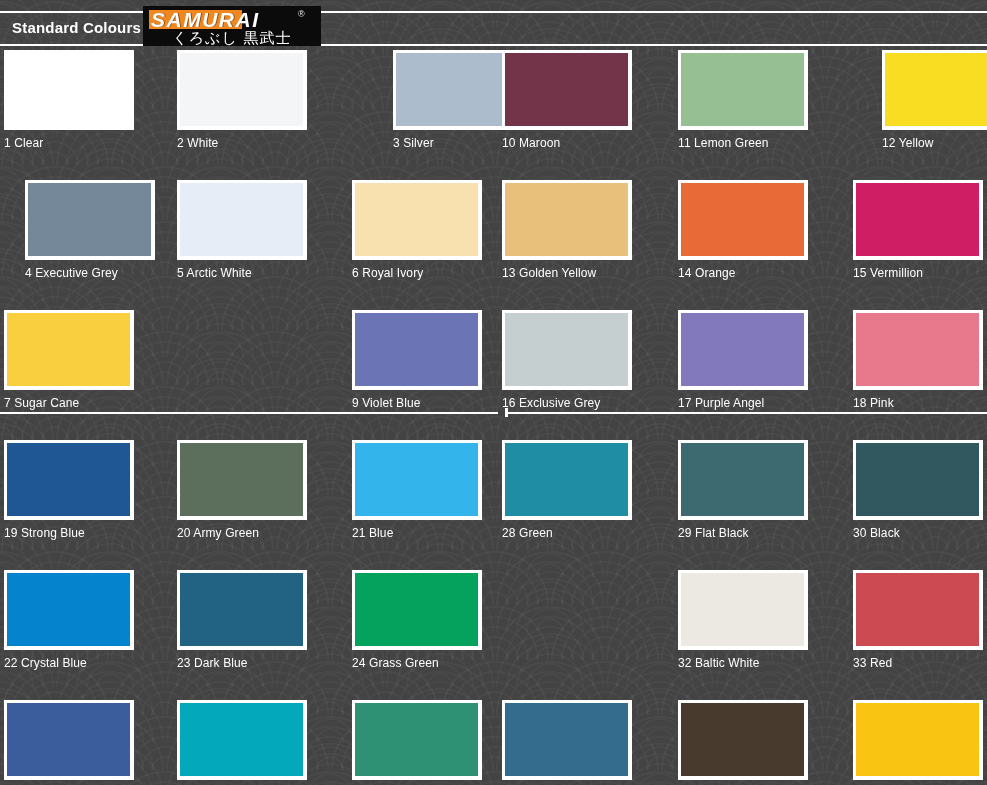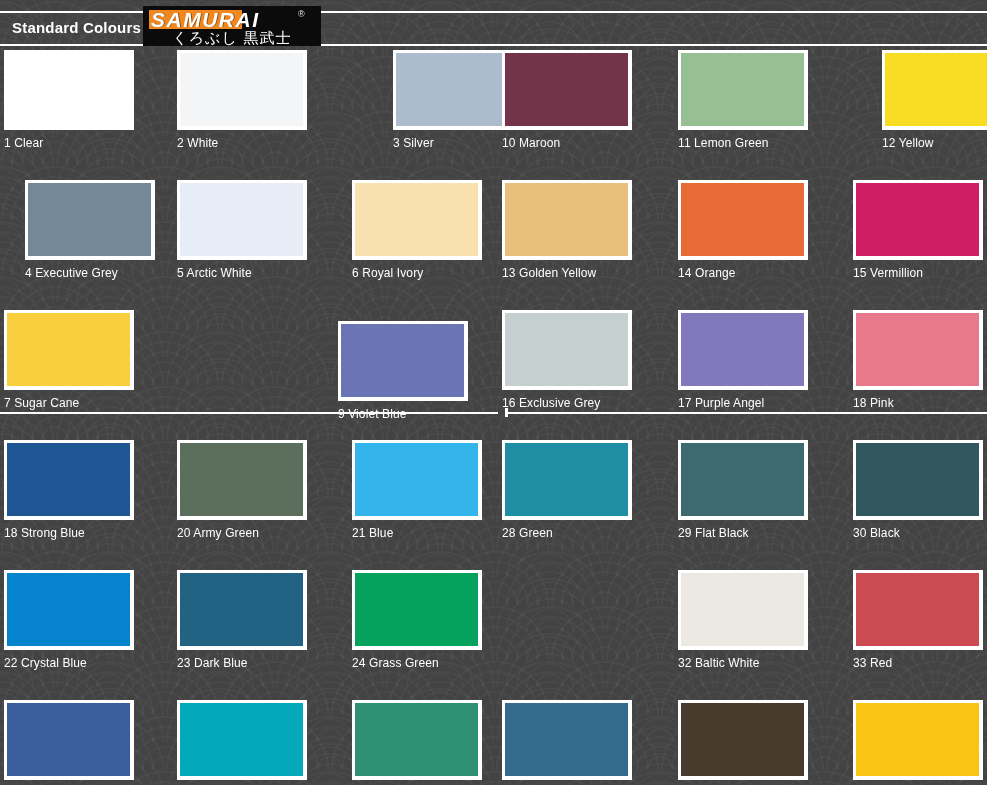--- a/index.html
+++ b/index.html
@@ -315,21 +315,21 @@
           <div class="cell-label">15 Vermillion</div>
         </div>
       </div>
       <div class="row">
         <div class="cell" style="left: 4px;">
           <div class="chip-frame">
             <div class="chip" style="background: rgb(249, 207, 63);"></div>
           </div>
           <div class="cell-label">7 Sugar Cane</div>
         </div>
-        <div class="cell" style="left: 338px; margin-top: 11px;">
+        <div class="cell" style="left: 352px;">
           <div class="chip-frame">
             <div class="chip" style="background: rgb(107, 116, 180);"></div>
           </div>
           <div class="cell-label">9 Violet Blue</div>
         </div>
         <div class="cell" style="left: 502px;">
           <div class="chip-frame">
             <div class="chip" style="background: rgb(197, 207, 207);"></div>
           </div>
           <div class="cell-label">16 Exclusive Grey</div>
@@ -345,21 +345,21 @@
             <div class="chip" style="background: rgb(232, 120, 140);"></div>
           </div>
           <div class="cell-label">18 Pink</div>
         </div>
       </div>
       <div class="row">
         <div class="cell" style="left: 4px;">
           <div class="chip-frame">
             <div class="chip" style="background: rgb(31, 87, 149);"></div>
           </div>
-          <div class="cell-label">18 Strong Blue</div>
+          <div class="cell-label">19 Strong Blue</div>
         </div>
         <div class="cell" style="left: 177px;">
           <div class="chip-frame">
             <div class="chip" style="background: rgb(92, 111, 93);"></div>
           </div>
           <div class="cell-label">20 Army Green</div>
         </div>
         <div class="cell" style="left: 352px;">
           <div class="chip-frame">
             <div class="chip" style="background: rgb(51, 180, 234);"></div>

